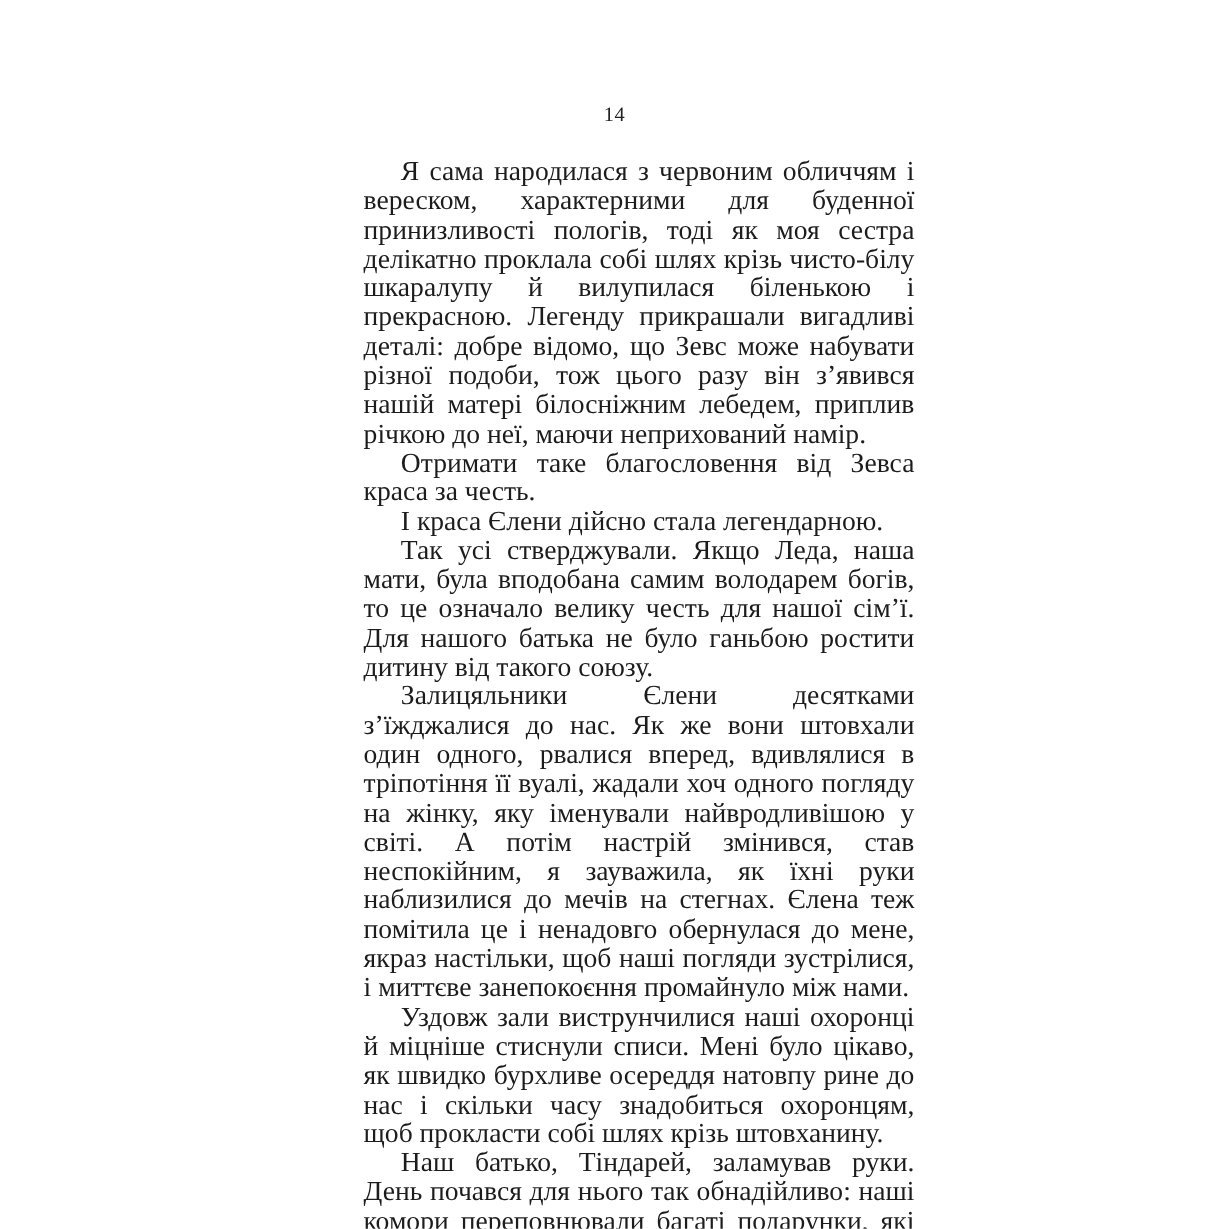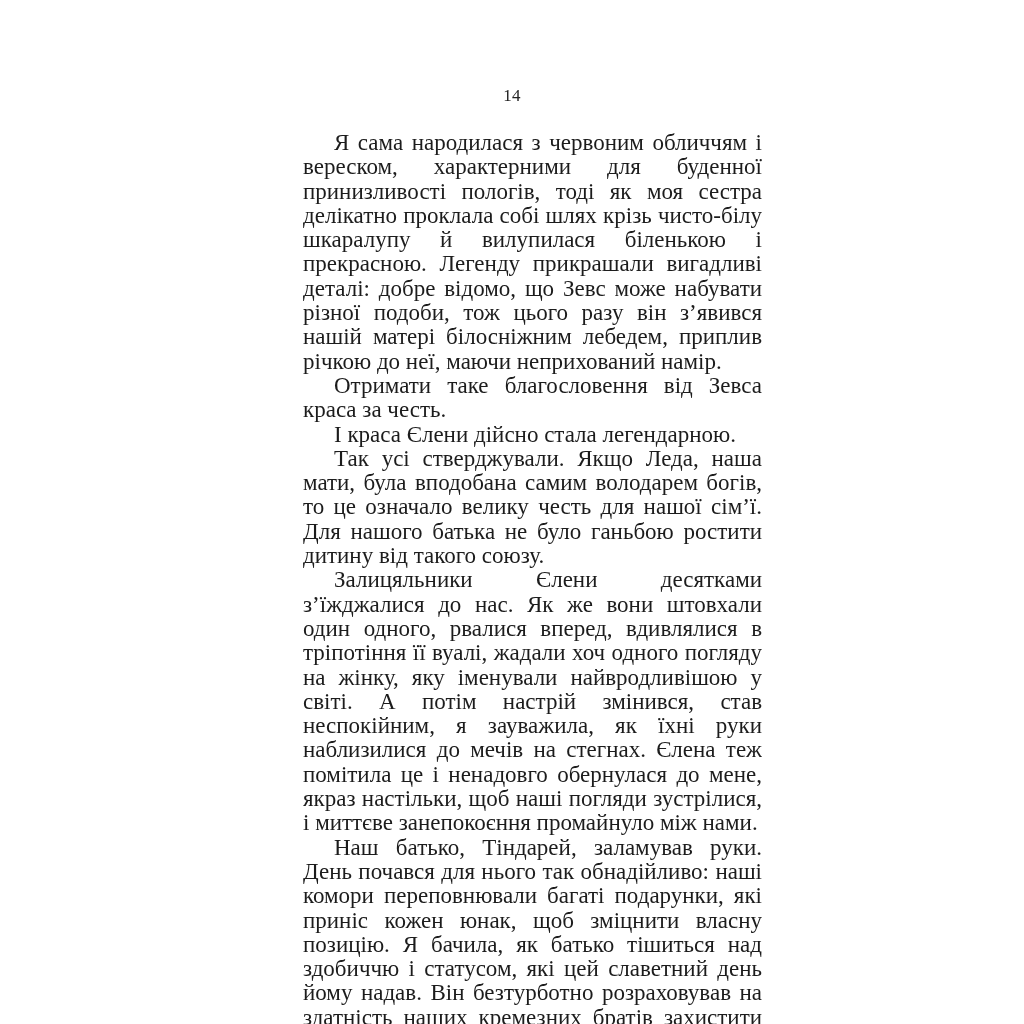--- a/index.html
+++ b/index.html
@@ -75,16 +75,17 @@
 <div class="page">
 
   <div class="folio">14</div>
 
   <div class="textblock">
     <p class="para">Я сама народилася з червоним обличчям і вереском, характерними для буденної принизливості пологів, тоді як моя сестра делікатно проклала собі шлях крізь чисто-білу шкаралупу й вилупилася біленькою і прекрасною. Легенду прикрашали вигадливі деталі: добре відомо, що Зевс може набувати різної подоби, тож цього разу він з’явився нашій матері білосніжним лебедем, приплив річкою до неї, маючи неприхований намір.</p>
     <p class="para">Отримати таке благословення від Зевса краса за честь.</p>
     <p class="para">І краса Єлени дійсно стала легендарною.</p>
     <p class="para">Так усі стверджували. Якщо Леда, наша мати, була вподобана самим володарем богів, то це означало велику честь для нашої сім’ї. Для нашого батька не було ганьбою ростити дитину від такого союзу.</p>
     <p class="para">Залицяльники Єлени десятками з’їжджалися до нас. Як же вони штовхали один одного, рвалися вперед, вдивлялися в тріпотіння її вуалі, жадали хоч одного погляду на жінку, яку іменували найвродливішою у світі. А потім настрій змінився, став неспокійним, я зауважила, як їхні руки наблизилися до мечів на стегнах. Єлена теж помітила це і ненадовго обернулася до мене, якраз настільки, щоб наші погляди зустрілися, і миттєве занепокоєння промайнуло між нами.</p>
+    <p class="para">Уздовж зали виструнчилися наші охоронці й міцніше стиснули списи. Мені було цікаво, як швидко бурхливе осереддя натовпу рине до нас і скільки часу знадобиться охоронцям, щоб прокласти собі шлях крізь штовханину.</p>
     <p class="para continues">Наш батько, Тіндарей, заламував руки. День почався для нього так обнадійливо: наші комори переповнювали багаті подарунки, які приніс кожен юнак, щоб зміцнити власну позицію. Я бачила, як батько тішиться над здобиччю і статусом, які цей славетний день йому надав. Він безтурботно розраховував на здатність наших кремезних братів захистити нас, як вони завжди й робили, але я почала сумніватися в їхніх силах, враховуючи те сонмище</p>
   </div>
 
 </div>
 
 </body></html>

